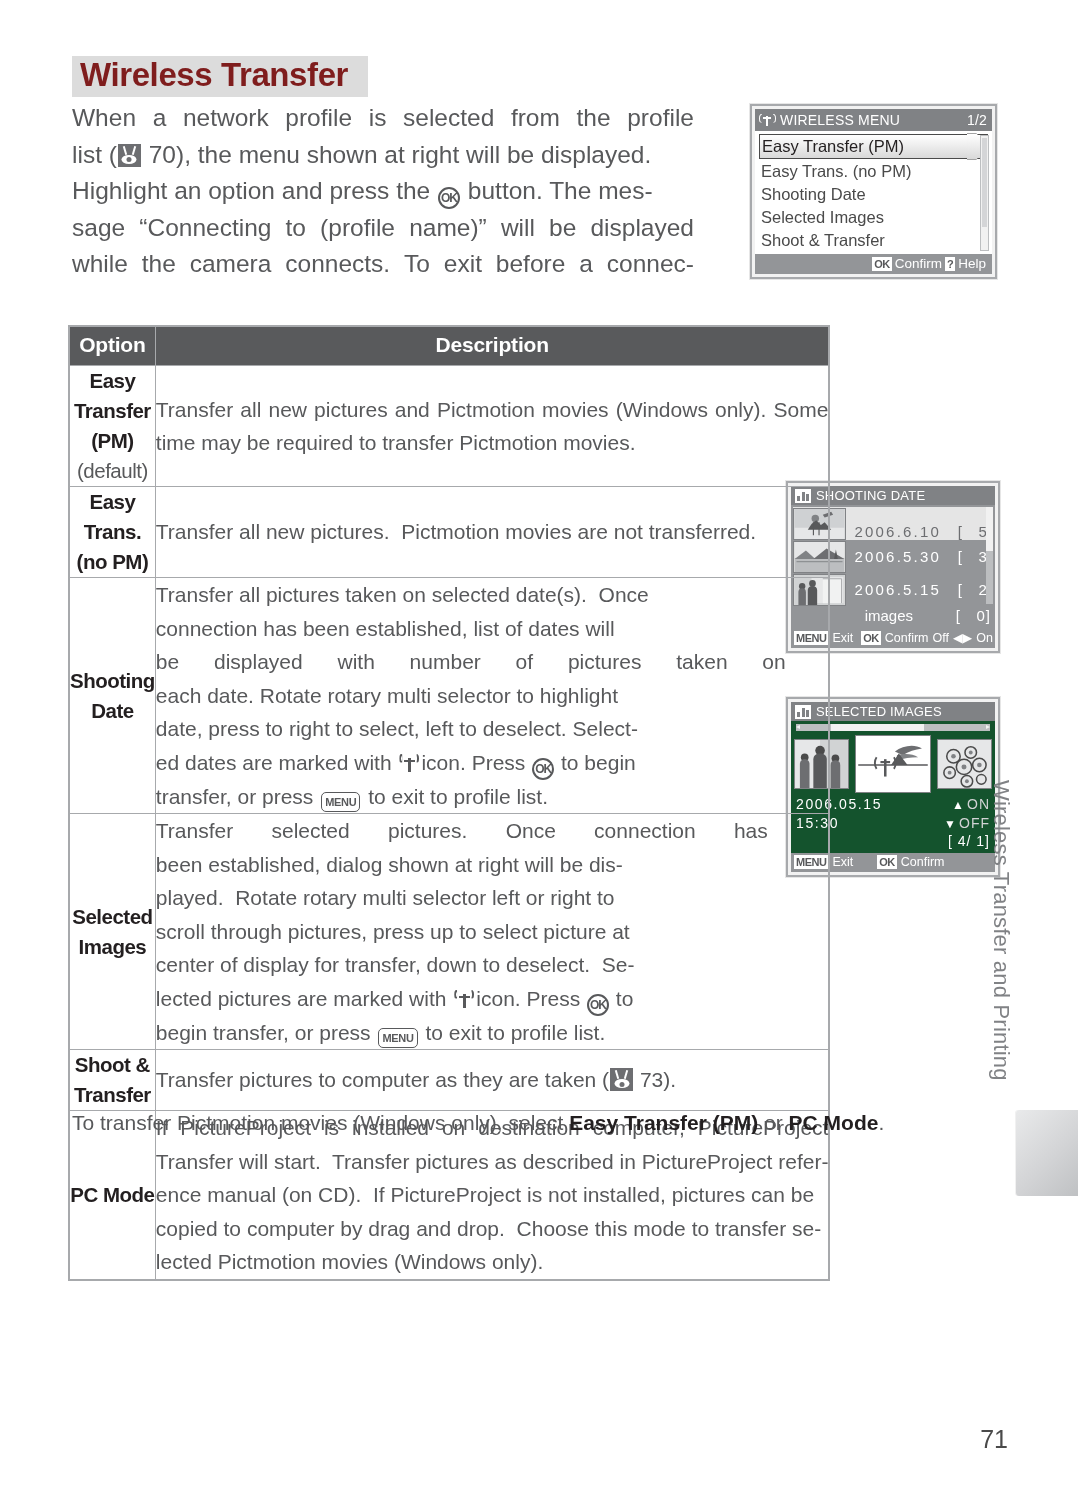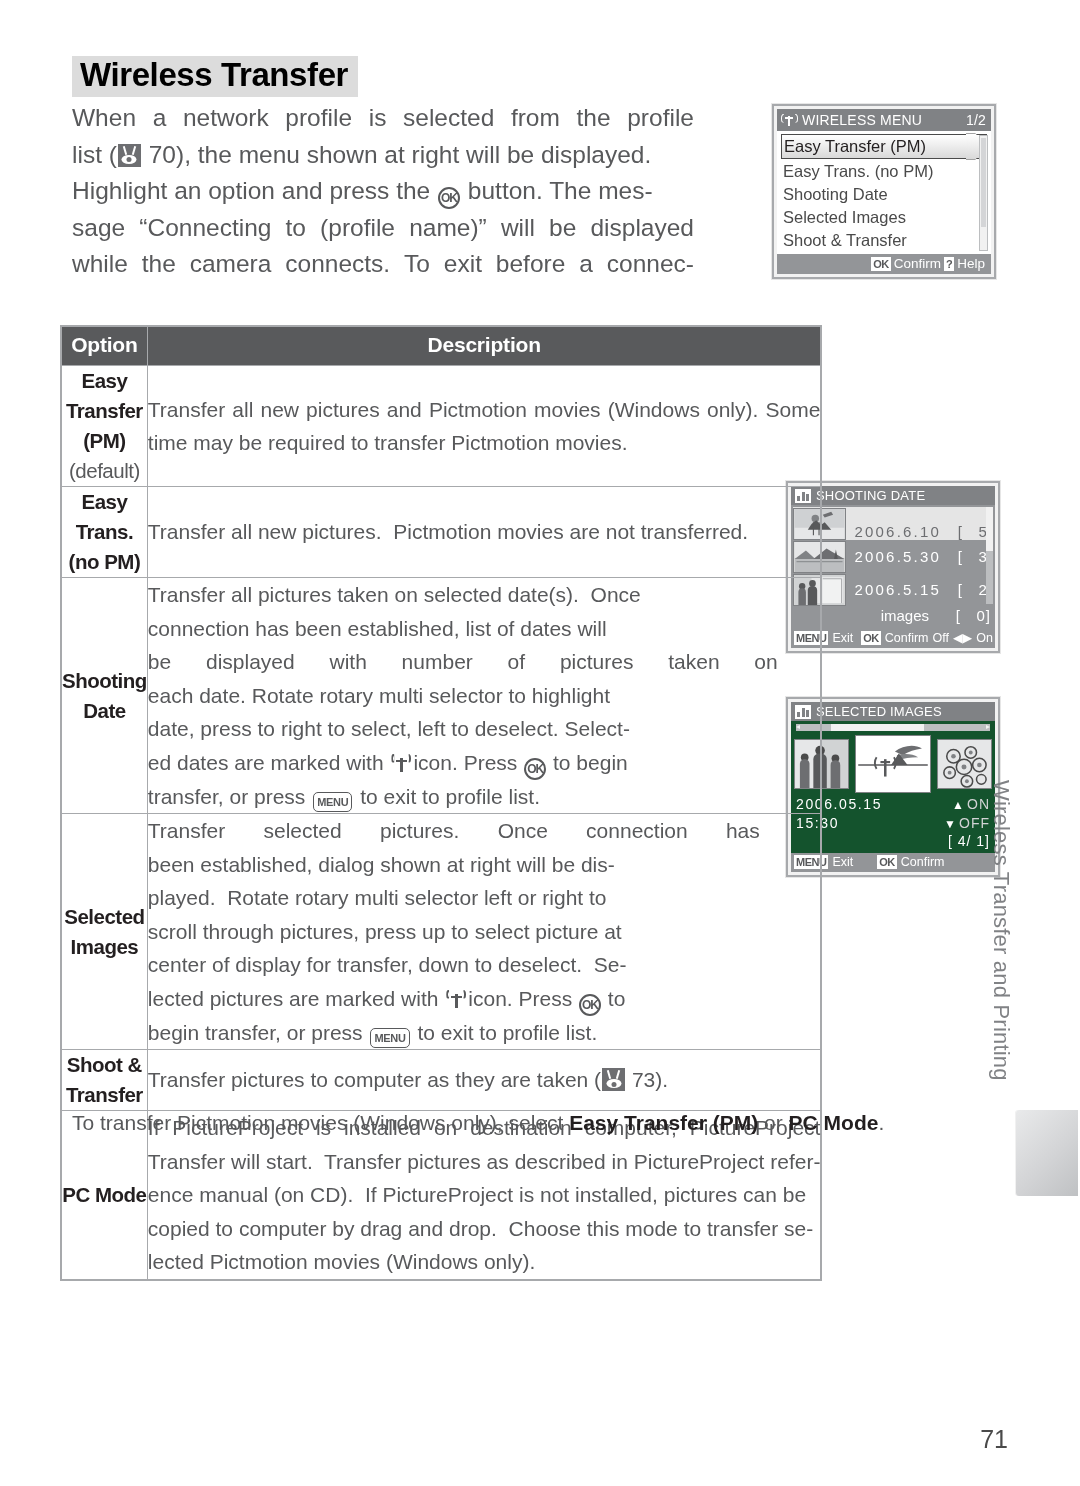--- a/index.html
+++ b/index.html
@@ -10,23 +10,23 @@
     font-family:"Liberation Sans", sans-serif;
     color:#4a4a4a;
     position:relative;
     overflow:hidden;
   }
 
   
   #page-title{
     position:absolute; left:72px; top:56px;
     font-size:33px; font-weight:bold;
-    color:#000000; letter-spacing:-0.4px;
+    color:#7f1d1d; letter-spacing:-0.4px;
     background:#dcdcdc;
-    padding:2px 10px 4px 8px;
+    padding:2px 20px 4px 8px;
     line-height:1.05;
   }
 
   
   #intro{
     position:absolute; left:72px; top:100px;
     width:622px;
     font-size:24.5px; line-height:36.5px;
     color:#58595b;
     text-align:justify;
@@ -131,22 +131,22 @@
     display:flex; align-items:center;
     padding:2px 4px; font-size:13px; letter-spacing:0.2px;
   }
   .lcd-title .tl-ico{
     width:15px; height:15px; margin-right:5px; flex:none;
     position:relative;
   }
 
   
   #wireless-menu{
-    position:absolute; left:772px; top:104px;
-    width:224px;
+    position:absolute; left:750px; top:104px;
+    width:247px;
   }
   #wireless-menu .lcd-title{ font-size:14px; padding:3px 5px; }
   #wm-page{ margin-left:auto; font-size:14px; }
   .wm-wave{ position:absolute; left:0; top:0; width:100%; height:100%; }
   .wm-wave::before{ content:""; position:absolute; left:6px; top:3px; width:2px; height:10px; background:#fff; }
   .wm-wave::after{ content:""; position:absolute; left:3px; top:4px; width:8px; height:2px; background:#fff; }
   .wm-wave i::before,.wm-wave i::after{ content:""; position:absolute; top:1px; width:3px; height:7px;
     border:1.6px solid #fff; border-radius:50%; }
   .wm-wave i::before{ left:-1px; clip-path:polygon(0 0,55% 0,55% 100%,0 100%); }
   .wm-wave i::after{ right:-1px; clip-path:polygon(45% 0,100% 0,100% 100%,45% 100%); }
@@ -207,21 +207,21 @@
     flex:1; text-align:right; color:#ffffff; font-size:15px;
     letter-spacing:2.2px; font-family:"Liberation Sans", sans-serif;
   }
   .sd-row.hl .sd-date{ color:#6d6e71; }
   .sd-cnt{ width:52px; text-align:right; color:#ffffff; font-size:15px; letter-spacing:1px; }
   .sd-row.hl .sd-cnt{ color:#6d6e71; }
   .sd-total{
     text-align:right; color:#ffffff; font-size:15px; padding:1px 2px 2px 0;
     display:flex; justify-content:flex-end; gap:0;
   }
-  .sd-total .lbl{ margin-right:10px; }
+  .sd-total .lbl{ margin-right:26px; }
   .sd-total .cnt{ width:52px; text-align:right; letter-spacing:1px; }
   .sd-scroll{ position:absolute; right:2px; top:2px; bottom:24px; width:7px; background:#bcbec0; }
   .sd-scroll span{ position:absolute; left:0; right:0; top:0; height:45%; background:#f1f1f1; }
   .sd-foot{
     background:#939598; color:#ffffff; font-size:12.5px;
     display:flex; align-items:center; gap:4px; padding:2px 4px 3px 3px;
   }
   .sd-foot .gap{ flex:1; }
 
   
@@ -239,21 +239,21 @@
   .si-center{ width:76px; height:58px; border:1px solid #808285; background:#ffffff; overflow:hidden; position:relative; }
   .si-info{ display:flex; align-items:flex-end; padding:2px 2px 0; }
   .si-meta{ flex:1; color:#ffffff; font-size:14px; letter-spacing:1.6px; line-height:19px; }
   .si-onoff{ color:#d1d3d4; font-size:14px; line-height:18px; text-align:right; letter-spacing:1px; }
   .si-count{ color:#ffffff; font-size:14px; letter-spacing:1px; text-align:right; padding:0 2px 2px 0; }
   .tri-up::before{ content:"\25B2"; color:#ffffff; font-size:12px; margin-right:2px; }
   .tri-dn::before{ content:"\25BC"; color:#ffffff; font-size:12px; margin-right:2px; }
 
   
   #opt-table{
-    position:absolute; left:60px; top:325px; width:747px;
+    position:absolute; left:68px; top:325px; width:747px;
     border-collapse:collapse;
     border:2px solid #a7a9ac;
   }
   #opt-table th, #opt-table td{
     border:1.5px solid #a7a9ac;
     vertical-align:middle;
     padding:0;
   }
   #opt-table thead th{
     background:#595a5c; color:#ffffff;

